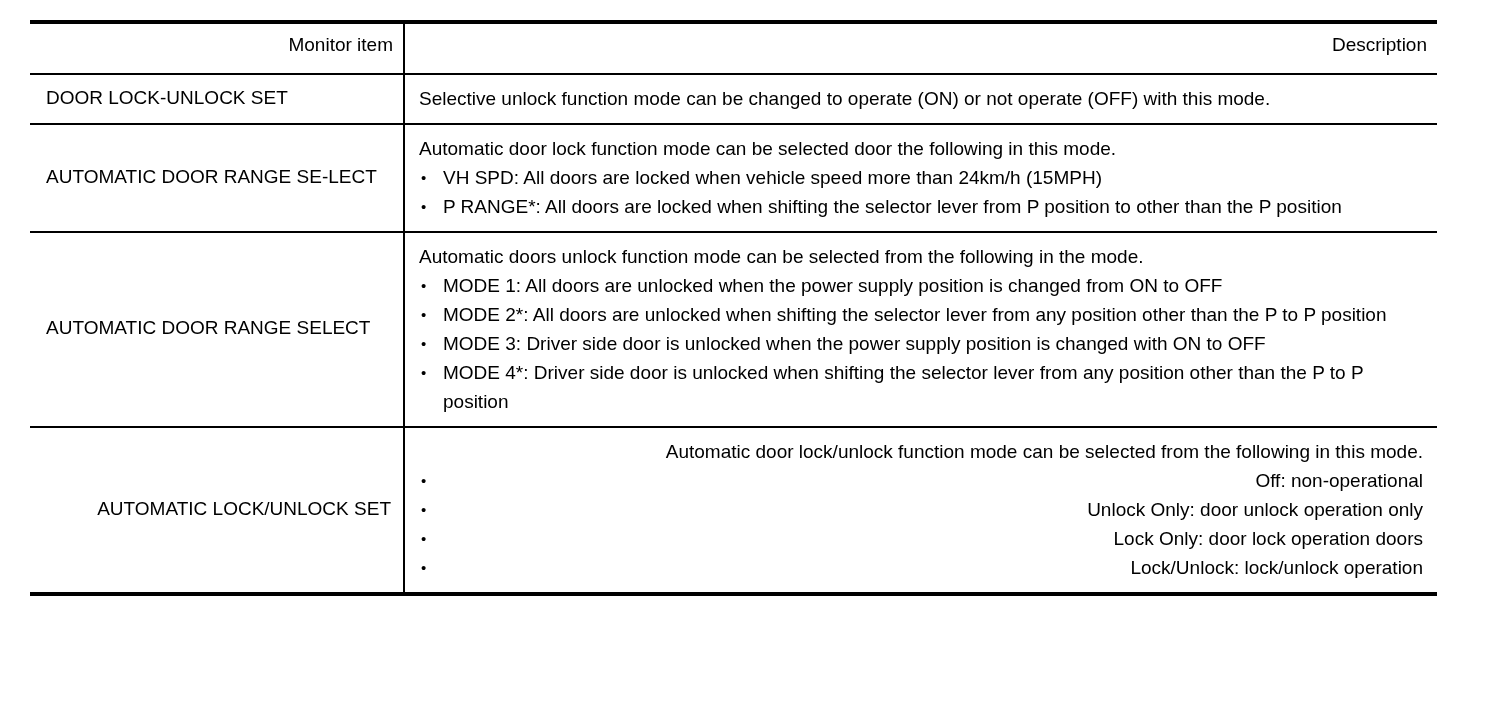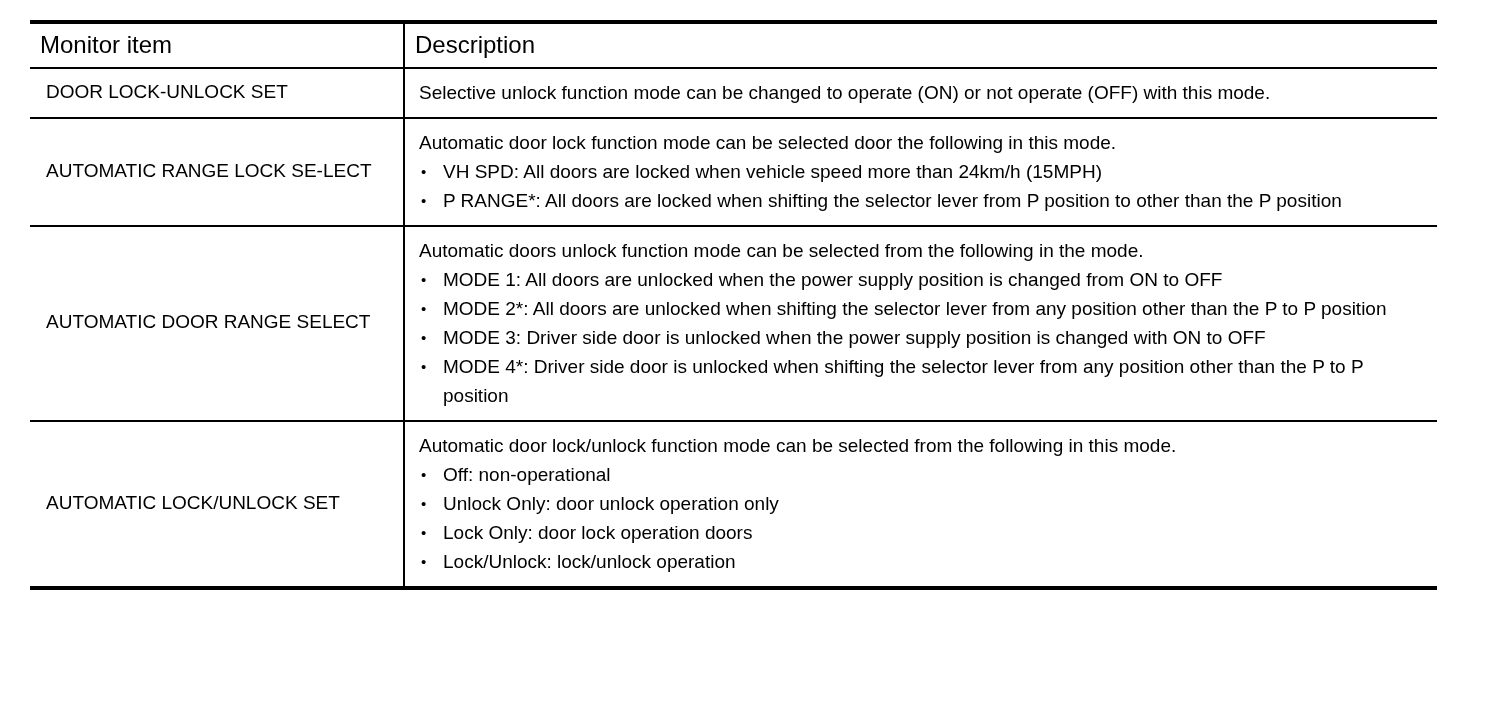--- a/index.html
+++ b/index.html
@@ -44,34 +44,35 @@
     border-top: 4px solid #000;
     border-bottom: 2px solid #000;
   }
 
   
   table.spec tbody tr > td {
     border-bottom: 2px solid #000;
   }
   table.spec tbody tr.last-row > td {
     border-bottom: 4px solid #000;
+    text-align: right;
   }
 
   
   table.spec th.col-item,
   table.spec td.col-item {
     border-right: 2px solid #000;
   }
 
   th.col-item, th.col-desc {
-    text-align: left;
+    text-align: right;
     font-weight: normal;
-    font-size: 24px;
+    font-size: 19px;
     line-height: 26px;
-    padding: 8px 10px 9px 10px;
+    padding: 8px 10px 15px 10px;
     vertical-align: middle;
   }
 
   td.col-item {
     vertical-align: middle;
     text-align: left;
     font-size: 19px;
     line-height: 27px;
     padding: 6px 12px 10px 16px;
   }
@@ -138,21 +139,21 @@
       <tbody>
 
         <tr>
           <td class="col-item">DOOR LOCK-UNLOCK SET</td>
           <td class="col-desc">
             <p class="desc-intro">Selective unlock function mode can be changed to operate (ON) or not operate (OFF) with this mode.</p>
           </td>
         </tr>
 
         <tr>
-          <td class="col-item">AUTOMATIC RANGE LOCK SE-LECT</td>
+          <td class="col-item">AUTOMATIC DOOR RANGE SE-LECT</td>
           <td class="col-desc">
             <p class="desc-intro">Automatic door lock function mode can be selected door the following in this mode.</p>
             <ul class="bullets">
               <li><span class="bullet-dot">•</span><span>VH SPD: All doors are locked when vehicle speed more than 24km/h (15MPH)</span></li>
               <li><span class="bullet-dot">•</span><span>P RANGE*: All doors are locked when shifting the selector lever from P position to other than the P position</span></li>
             </ul>
           </td>
         </tr>
 
         <tr>

